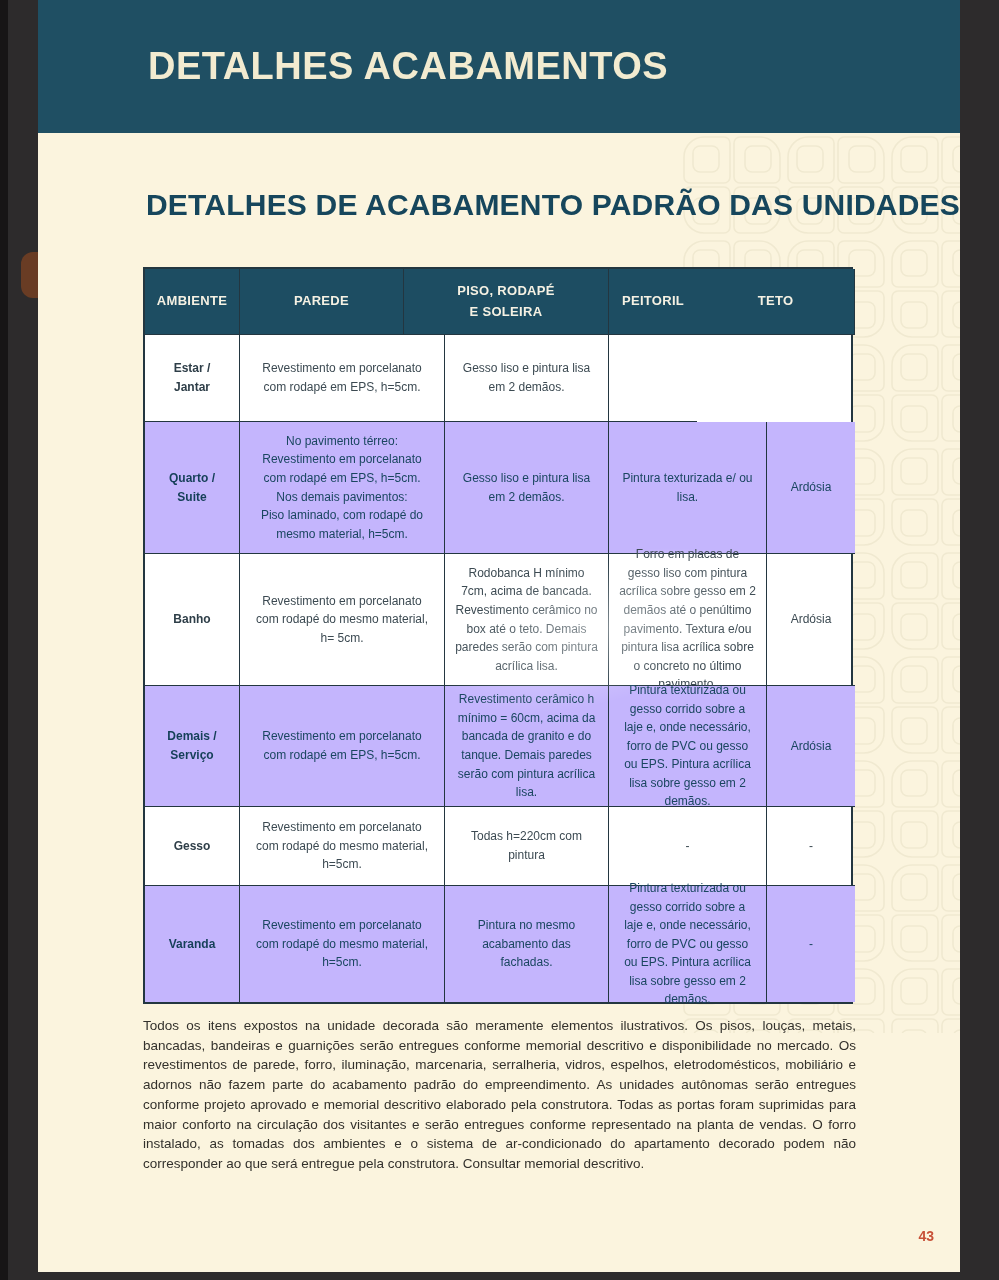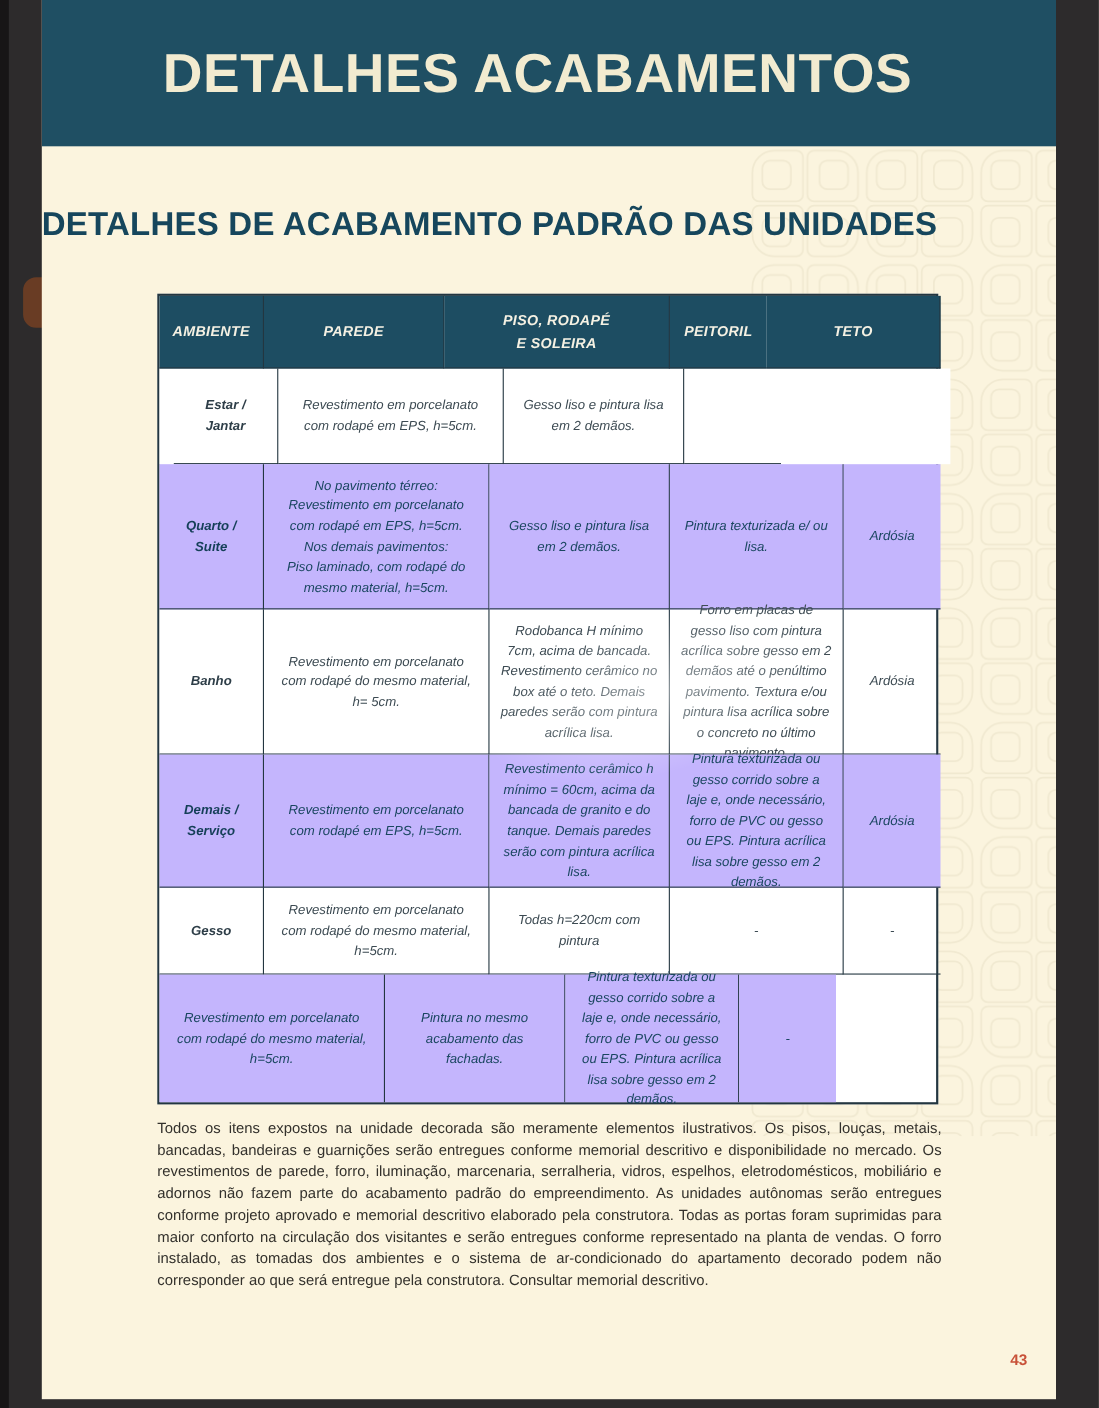--- a/index.html
+++ b/index.html
@@ -12,34 +12,34 @@
   .orange-blob{position:absolute;left:21px;top:252px;width:19px;height:46px;border-radius:12px 0 0 12px;background:#7E4322;opacity:.75;}
   .page{
     position:absolute;left:38px;top:0;width:922px;height:1272px;
     background:#FBF4DE;overflow:hidden;
   }
   .band{
     position:absolute;left:0;top:0;width:100%;height:133px;
     background:#1F4F63;display:flex;align-items:center;
   }
   .band-title{
-    margin-left:110px;font-size:50px;font-weight:800;letter-spacing:.5px;
+    margin-left:110px;font-size:38px;font-weight:800;letter-spacing:.5px;
     color:#F2EBD0;white-space:nowrap;
   }
   .section-title{
-    position:absolute;left:0;top:188px;width:100%;text-align:left;
+    position:absolute;left:0;top:188px;width:100%;text-align:right;
     font-size:30px;font-weight:800;letter-spacing:.2px;color:#16465C;
   }
   .pattern-svg{position:absolute;z-index:0;pointer-events:none;}
   .pattern-teal{right:0;top:0;}
   .pattern-cream{right:0;top:133px;}
 
   .finishes-table{
     position:absolute;left:105px;top:267px;width:710px;z-index:2;
-    border:2px solid #233640;box-sizing:border-box;background:#fff;font-style:italic;
+    border:2px solid #233640;box-sizing:border-box;background:#fff;
   }
   .t-row{display:flex;width:100%;}
   .t-cell{
     box-sizing:border-box;flex:none;
     border-right:1.5px solid #233640;border-bottom:1.5px solid #233640;
     display:flex;align-items:center;justify-content:center;text-align:center;
     font-size:12px;line-height:1.55;padding:4px 10px;white-space:pre-line;
   }
   .t-cell.c0{width:95px;padding:4px 14px;}
   .t-cell.c1{width:205px;}
@@ -47,21 +47,21 @@
   .t-cell.c3{width:158px;}
   .t-cell.c4{width:88px;border-right:none;}
   .t-row.last .t-cell{border-bottom:none;}
   .t-row.head .t-cell{
     background:#1D4D62;color:#F5F1E3;font-weight:700;font-size:13px;letter-spacing:.3px;
   }
   .t-row.white{background:#FFFFFF;color:#3C4A52;}
   .t-row.white .t-cell.c0{font-weight:700;color:#2E3E48;}
   .t-row.blue .t-cell{background:#c4b5fd;color:#1A4660;}
   .t-row.blue .t-cell.c0{font-weight:700;color:#153F58;}
-  .row-h{height:66px;} .row-1{height:87px;padding-left:13px;} .row-2{height:132px;} .row-3{height:132px;}
+  .row-h{height:66px;} .row-1{height:87px;} .row-2{height:132px;} .row-3{height:132px;}
   .row-4{height:121px;} .row-5{height:79px;} .row-6{height:116px;}
 
   .watermark{
     position:absolute;left:390px;top:555px;width:345px;height:150px;z-index:3;
     background:radial-gradient(ellipse at center, rgba(255,255,255,.42), rgba(255,255,255,0) 68%);
     transform:rotate(-16deg);pointer-events:none;
   }
   .disclaimer{
     position:absolute;left:105px;top:988px;width:713px;z-index:2;
     font-size:13.5px;line-height:1.46;text-align:justify;color:#33312C;margin-top:28px;
@@ -163,20 +163,21 @@
 
     <div class="t-row white row-5">
       <div class="t-cell c0">Gesso</div>
       <div class="t-cell c1">Revestimento em porcelanato com rodapé do mesmo material, h=5cm.</div>
       <div class="t-cell c2">Todas h=220cm com pintura</div>
       <div class="t-cell c3">-</div>
       <div class="t-cell c4">-</div>
     </div>
 
     <div class="t-row blue row-6 last">
+      <div class="t-cell c0">Varanda</div>
       <div class="t-cell c1">Revestimento em porcelanato com rodapé do mesmo material, h=5cm.</div>
       <div class="t-cell c2">Pintura no mesmo acabamento das fachadas.</div>
       <div class="t-cell c3">Pintura texturizada ou gesso corrido sobre a laje e, onde necessário, forro de PVC ou gesso ou EPS. Pintura acrílica lisa sobre gesso em 2 demãos.</div>
       <div class="t-cell c4">-</div>
     </div>
   </div>
 
   <div class="watermark"></div>
 
   <div class="disclaimer">Todos os itens expostos na unidade decorada são meramente elementos ilustrativos. Os pisos, louças, metais, bancadas, bandeiras e guarnições serão entregues conforme memorial descritivo e disponibilidade no mercado. Os revestimentos de parede, forro, iluminação, marcenaria, serralheria, vidros, espelhos, eletrodomésticos, mobiliário e adornos não fazem parte do acabamento padrão do empreendimento. As unidades autônomas serão entregues conforme projeto aprovado e memorial descritivo elaborado pela construtora. Todas as portas foram suprimidas para maior conforto na circulação dos visitantes e serão entregues conforme representado na planta de vendas. O forro instalado, as tomadas dos ambientes e o sistema de ar-condicionado do apartamento decorado podem não corresponder ao que será entregue pela construtora. Consultar memorial descritivo.</div>

